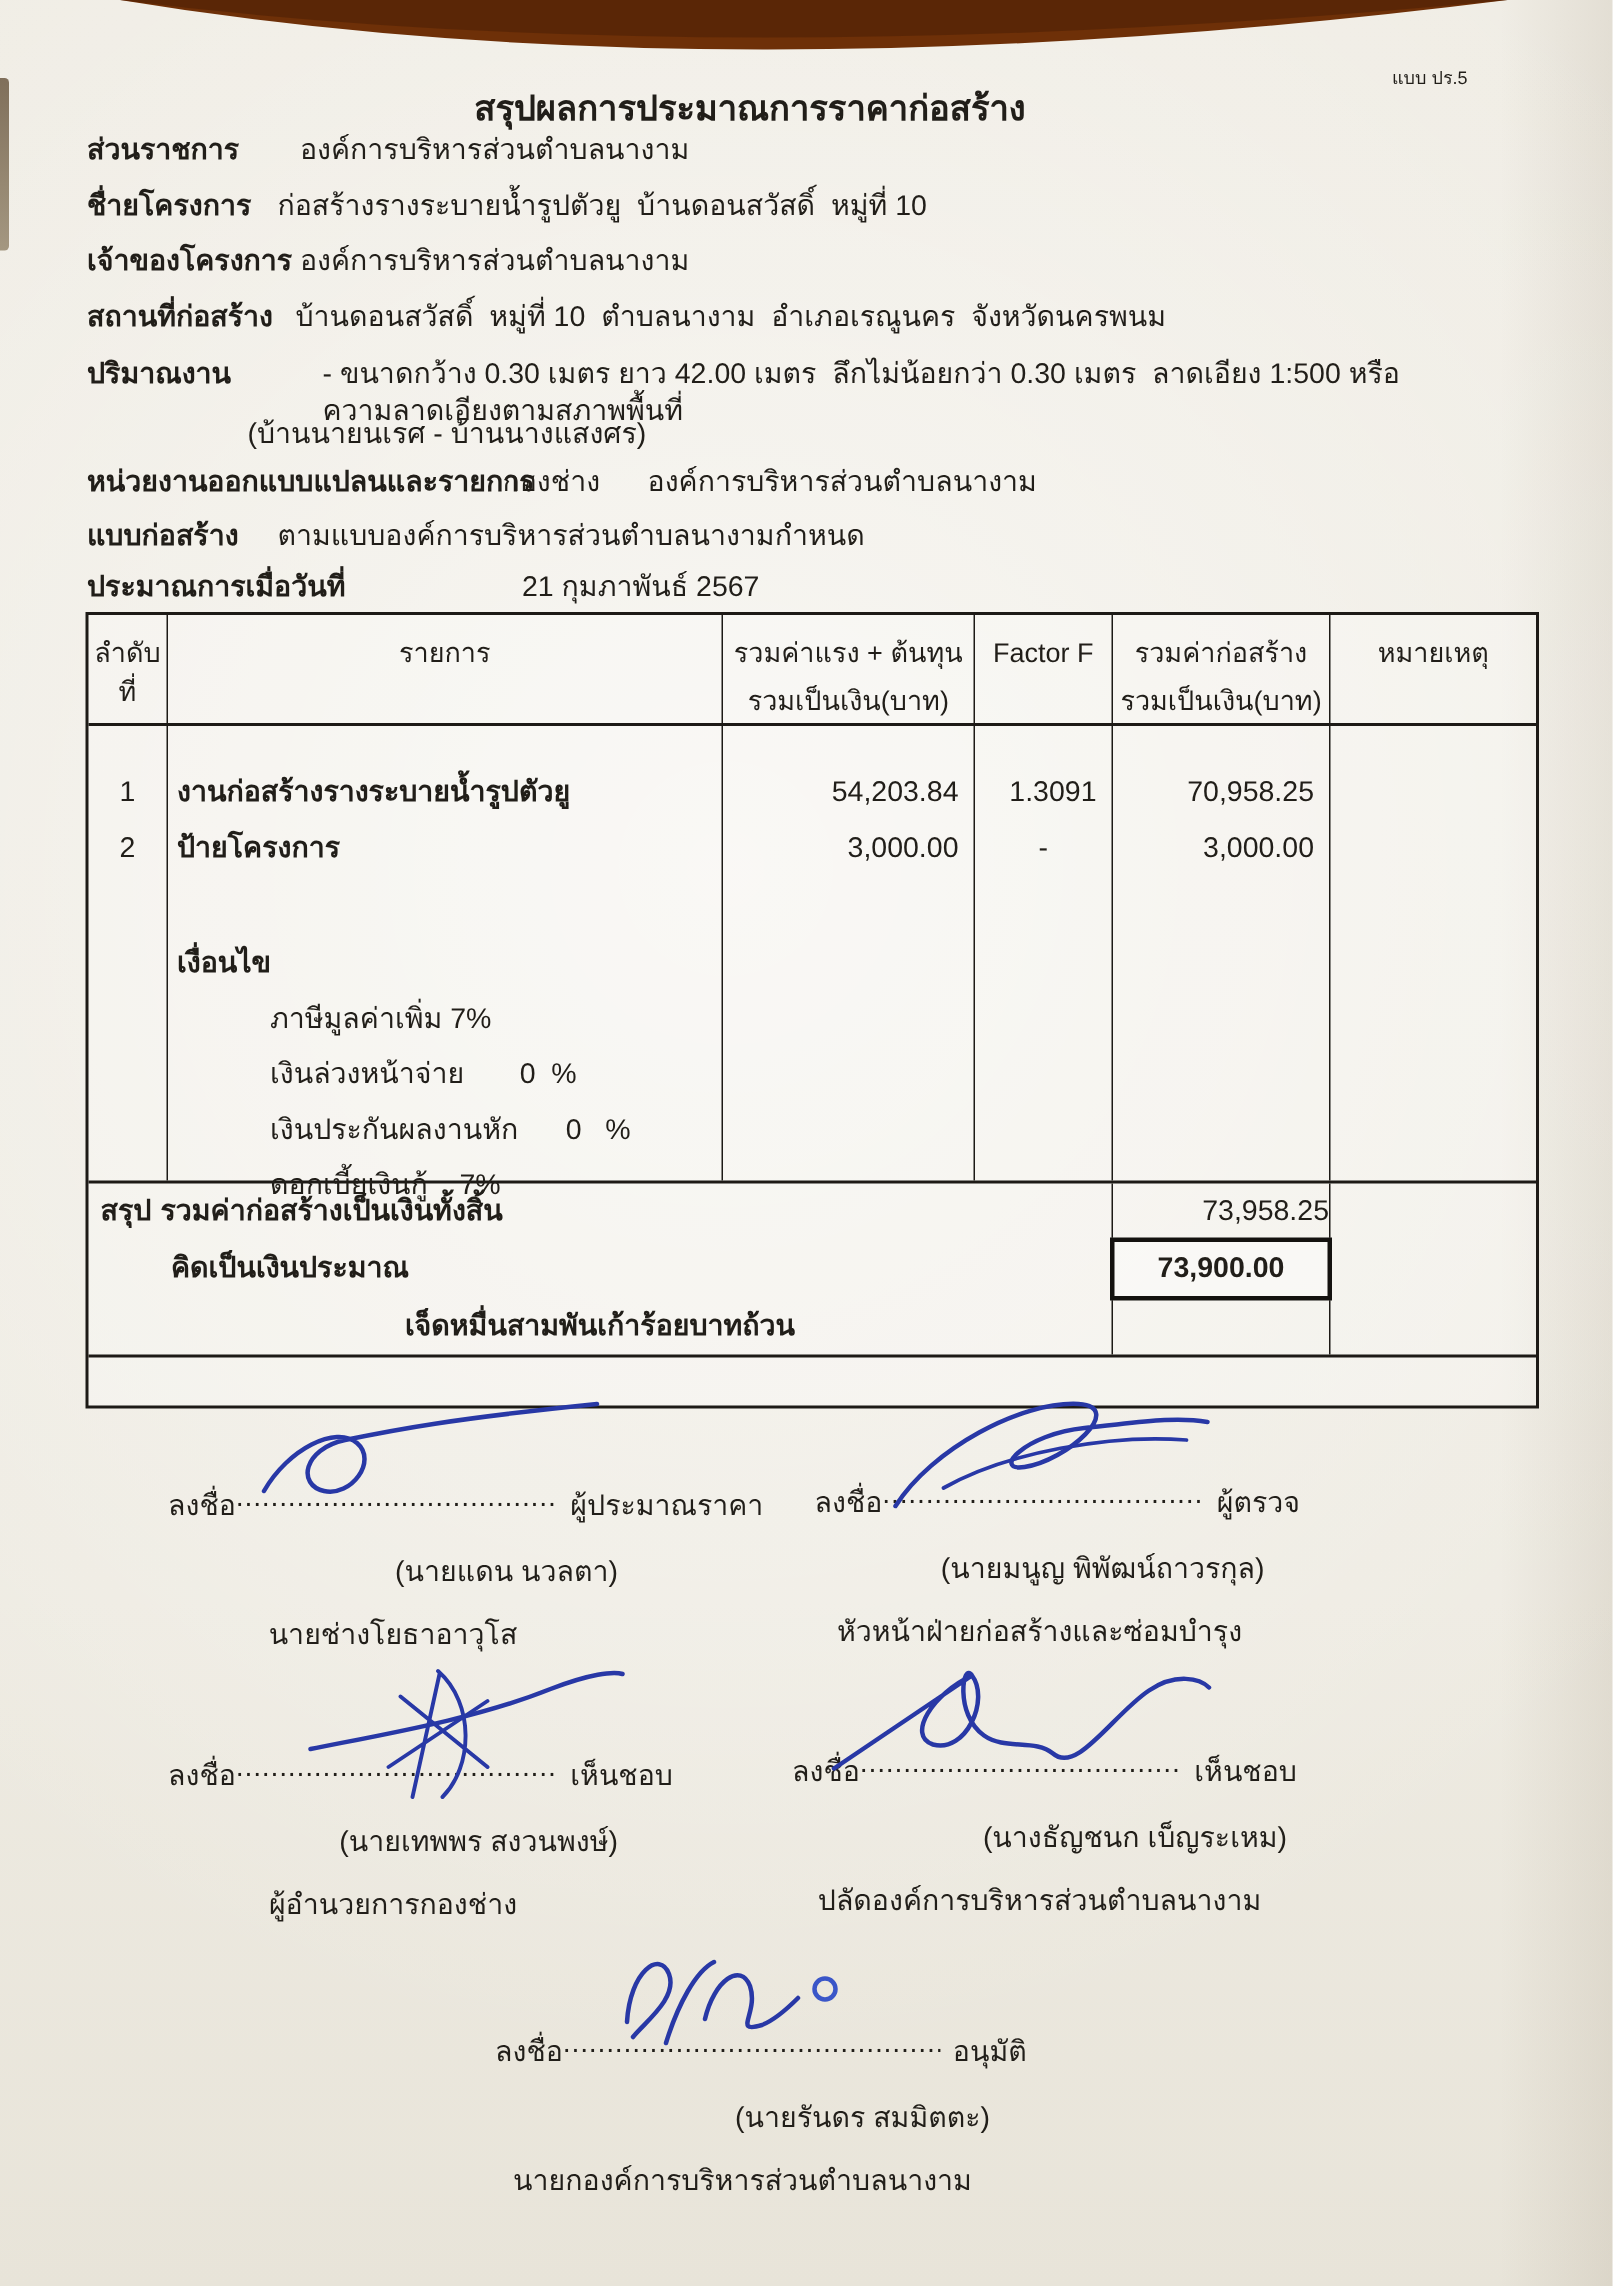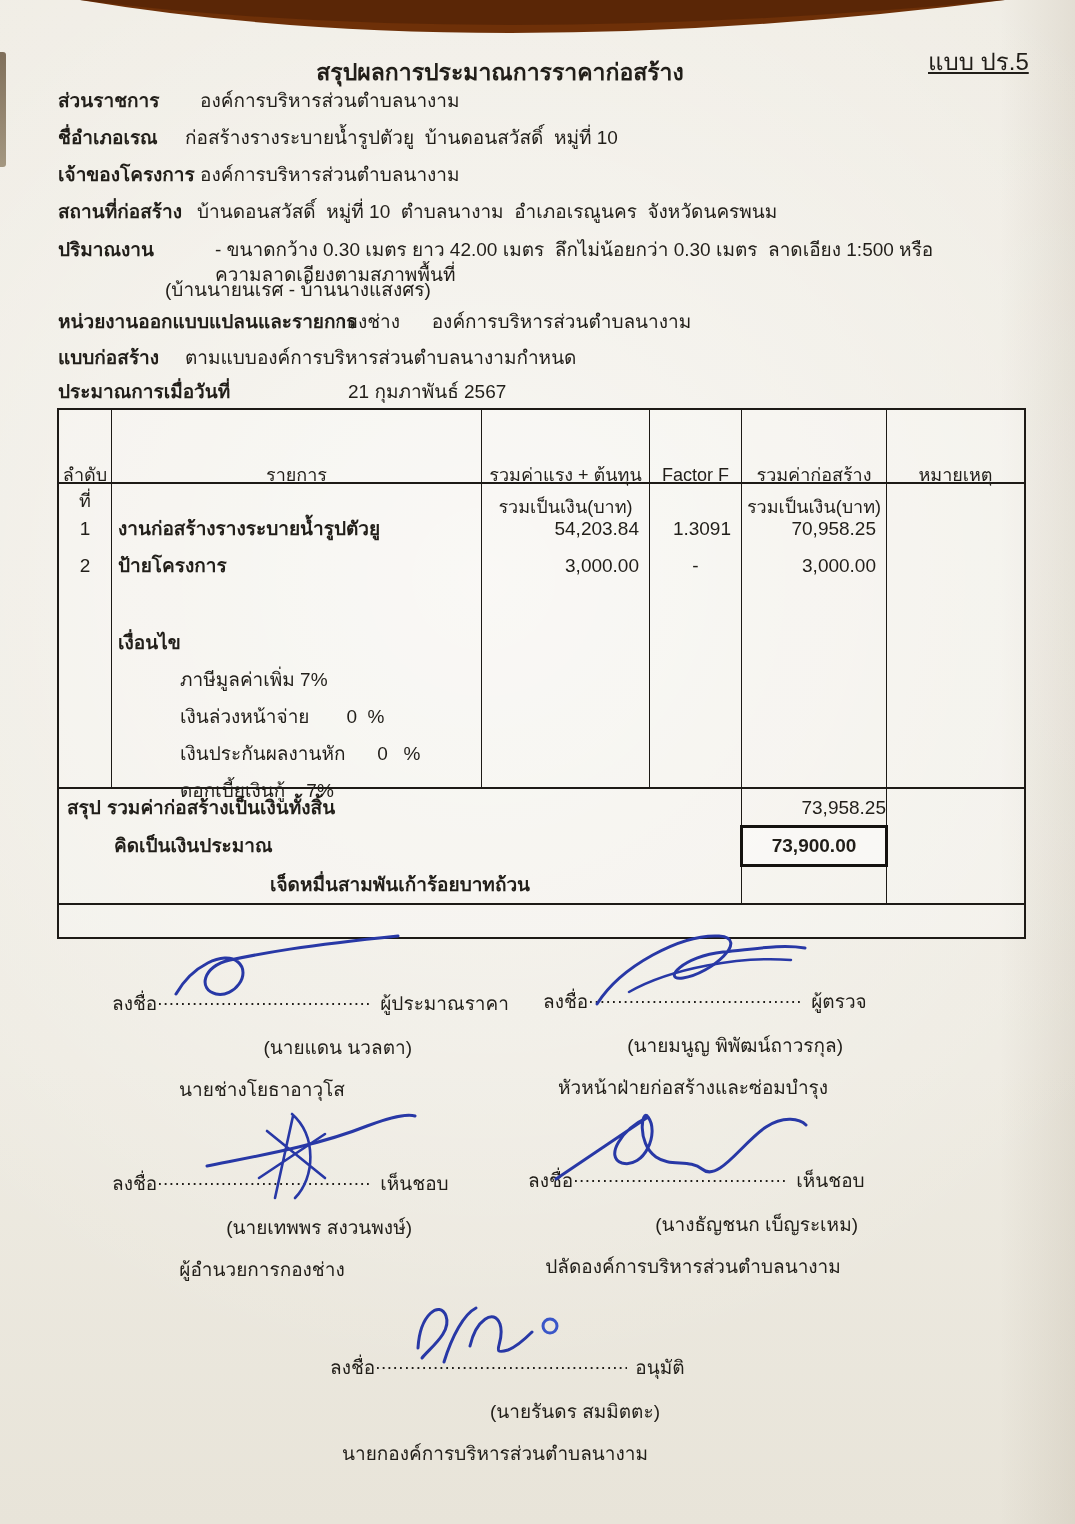--- a/index.html
+++ b/index.html
@@ -11,39 +11,39 @@
     background:
       radial-gradient(120% 85% at 45% 38%, rgba(255,255,255,.55), rgba(255,255,255,0) 62%),
       linear-gradient(90deg, rgba(0,0,0,0) 93%, rgba(110,90,60,.10)),
       linear-gradient(180deg, #f0ede5 0%, #eeebe2 70%, #e8e4d9 100%);
     overflow: hidden;
   }
   .photo-band { position:absolute; top:0; left:0; width:1075px; height:60px; pointer-events:none; }
   .edge-sliver { position:absolute; left:0; top:52px; width:6px; height:115px;
     background:linear-gradient(180deg, #5a452c, #8a7a5e); opacity:.75; border-radius:0 3px 3px 0; }
 
-  .form-code { position:absolute; top:42px; left:928px; font-size:24px;text-decoration:underline; }
+  .form-code { position:absolute; top:42px; left:928px; font-size:12px; }
   .doc-title { position:absolute; top:54px; left:0; width:1000px; text-align:center;
     font-size:23px; font-weight:bold; }
 
   .frow { position:absolute; left:58px; display:flex; font-size:19px; line-height:25px; white-space:pre; }
   .flabel { font-weight:bold; flex:0 0 auto; }
   .fvalue { white-space:pre-wrap; }
 
   
   .tbl { position:absolute; left:57px; top:408px; width:969px; height:531px;
     border:2px solid #1d1a16; font-size:19px; background:rgba(255,255,255,.25); }
   .trow { display:flex; width:100%; }
   .thead { height:74px; border-bottom:2px solid #1d1a16; }
   .c { border-right:1.5px solid #1d1a16; height:100%; }
   .c:last-child { border-right:none; }
   .c1 { flex:0 0 53px; }  .c2 { flex:0 0 370px; } .c3 { flex:0 0 168px; }
   .c4 { flex:0 0 92px; }  .c5 { flex:0 0 145px; } .c6 { flex:1 1 auto; }
   .hcell { text-align:center; padding-top:12px; font-size:18px; }
-  .hcell div { line-height:26px;margin-top:40px; }
+  .hcell div { line-height:26px; }
   .hcell .l2 { margin-top:6px; }
 
   .tbody { height:305px; border-bottom:2px solid #1d1a16; }
   .bcol { padding-top:26px; }
   .bline { height:37px; line-height:37px; white-space:pre; }
   .num-c { text-align:center; }
   .num-r { text-align:right; padding-right:10px; }
   .item-name { font-weight:bold; padding-left:6px; }
   .cond-head { font-weight:bold; padding-left:6px; margin-top:40px; }
   .cond-item { padding-left:68px; }
@@ -87,21 +87,21 @@
 <div class="edge-sliver"></div>
 
 <div class="form-code">แบบ ปร.5</div>
 <div class="doc-title">สรุปผลการประมาณการราคาก่อสร้าง</div>
 
 <div class="frow" style="top:88px">
   <span class="flabel" style="width:142px">ส่วนราชการ</span>
   <span class="fvalue">องค์การบริหารส่วนตำบลนางาม</span>
 </div>
 <div class="frow" style="top:125px">
-  <span class="flabel" style="width:127px">ชื่อำเภอเรณ</span>
+  <span class="flabel" style="width:127px">ชื่ายโครงการ</span>
   <span class="fvalue">ก่อสร้างรางระบายน้ำรูปตัวยู  บ้านดอนสวัสดิ์  หมู่ที่ 10</span>
 </div>
 <div class="frow" style="top:162px">
   <span class="flabel" style="width:142px">เจ้าของโครงการ</span>
   <span class="fvalue">องค์การบริหารส่วนตำบลนางาม</span>
 </div>
 <div class="frow" style="top:199px">
   <span class="flabel" style="width:139px">สถานที่ก่อสร้าง</span>
   <span class="fvalue">บ้านดอนสวัสดิ์  หมู่ที่ 10  ตำบลนางาม  อำเภอเรณูนคร  จังหวัดนครพนม</span>
 </div>

